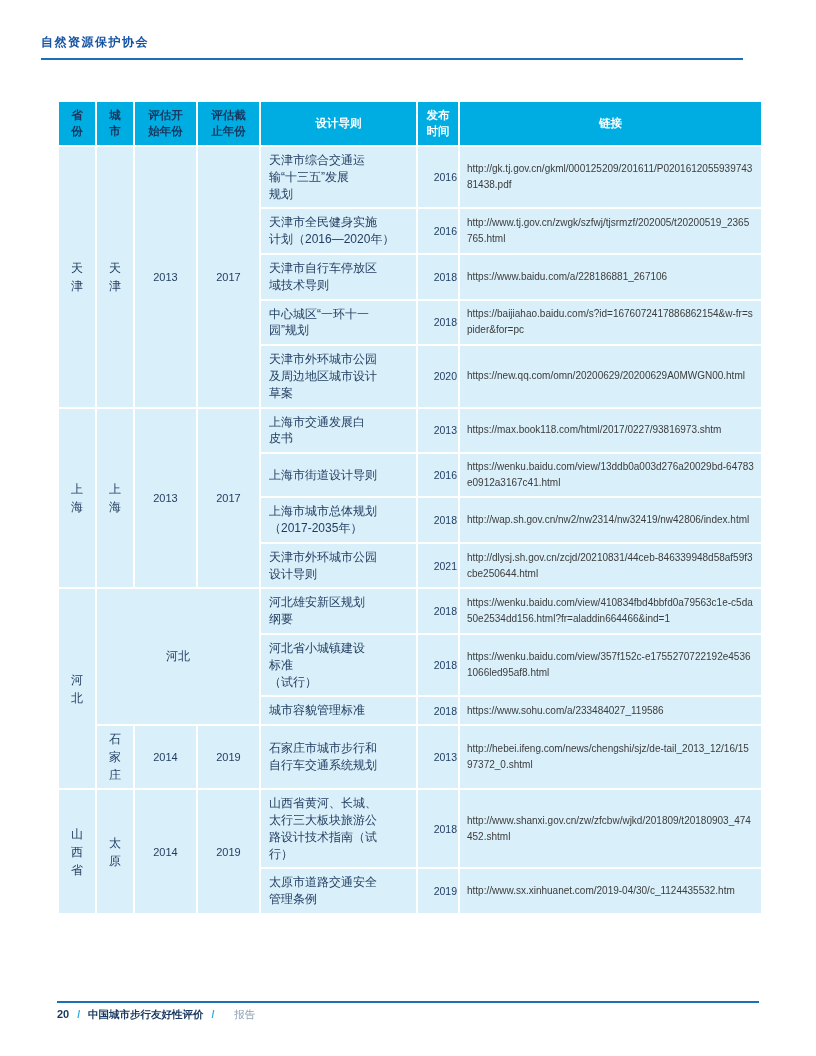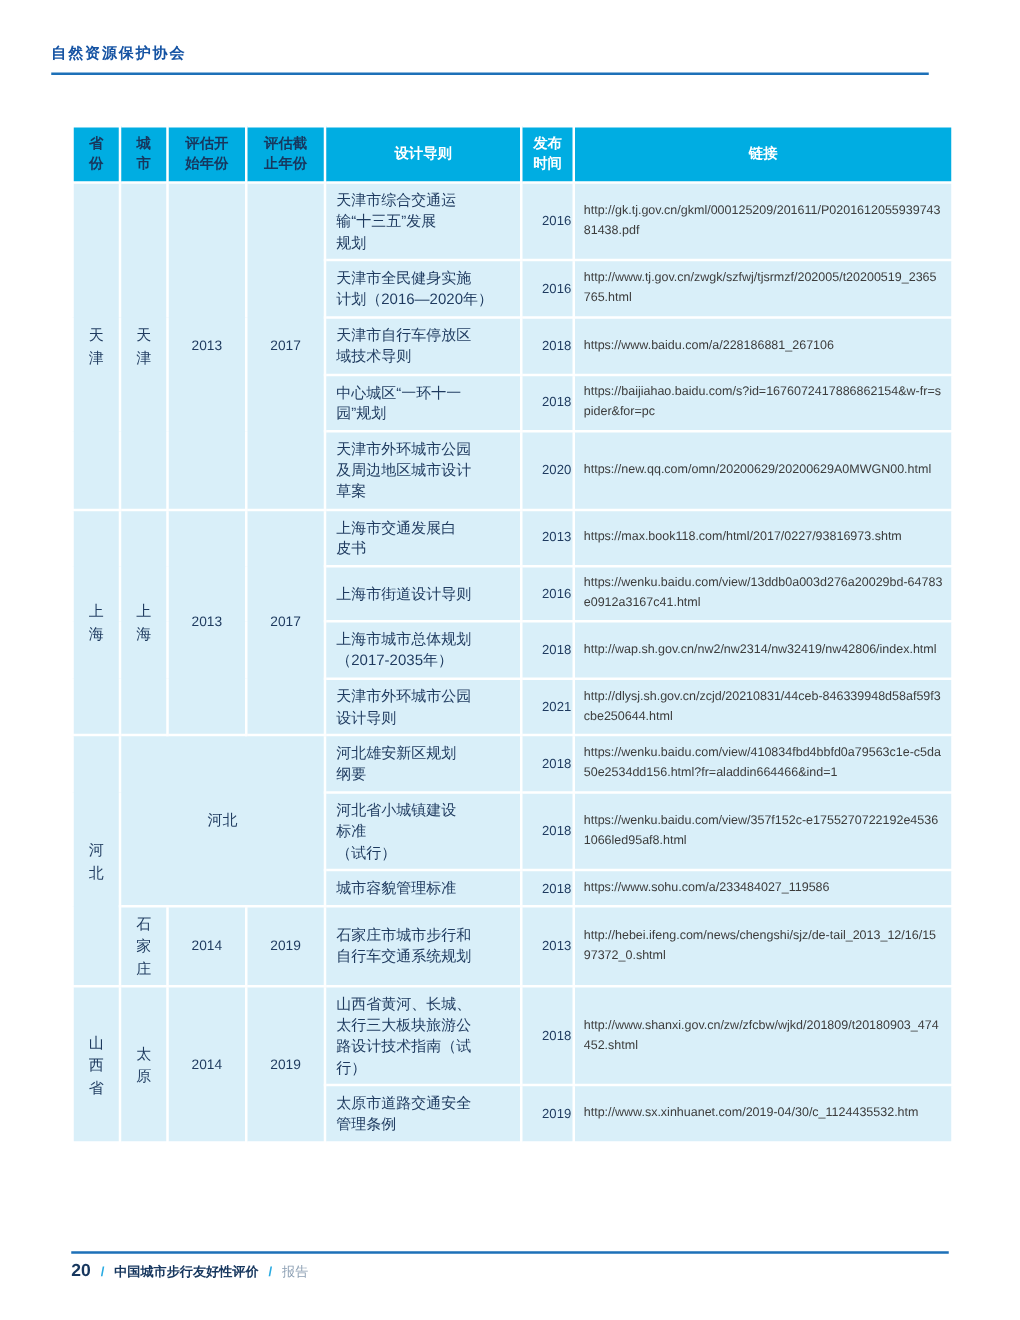--- a/index.html
+++ b/index.html
@@ -41,24 +41,24 @@
   }
   td.pub { text-align:right; font-size:10.5px; padding:4px 1px; }
   td.link {
     font-size:10px; color:#3C3C3C; padding:5px 7px; line-height:1.6;
     word-break:break-all; text-align:left;
   }
 
   
   .footer-rule { position:absolute; left:57px; top:1001px; width:702px; height:2px; background:#1D70B8; }
   .footer { position:absolute; left:57px; top:1008px; width:702px; font-size:10.5px; }
-  .footer .pg   { font-weight:bold; color:#17375E; font-size:14px; }
+  .footer .pg   { font-weight:bold; color:#17375E; font-size:11px; }
   .footer .sep  { color:#29ABE2; font-weight:bold; margin:0 5px; }
   .footer .doc  { font-weight:bold; color:#17375E;margin-top:37px; }
-  .footer .type { color:#8C9FB3; }
+  .footer .type { color:#8C9FB3;margin-left:12px; }
 </style>
 </head>
 <body>
 
 <div class="page">
 
   <div class="header">
     <div class="brand">自然资源保护协会</div>
     <div class="header-rule"></div>
   </div>

